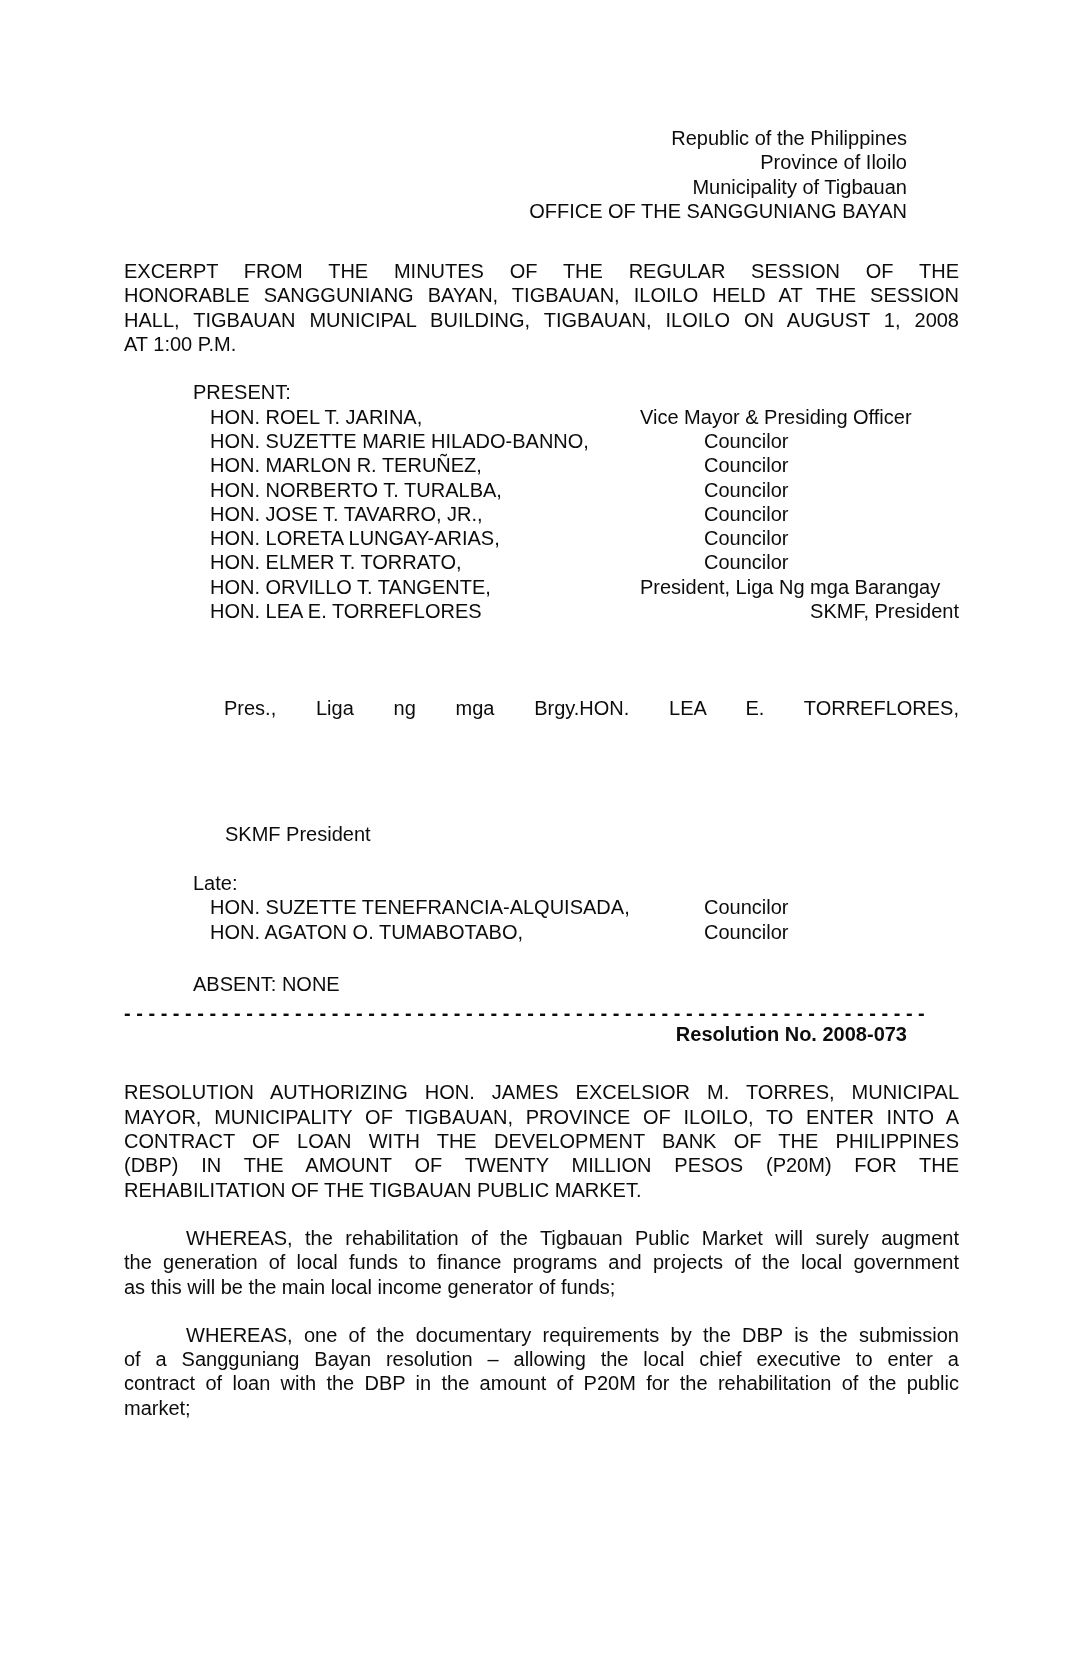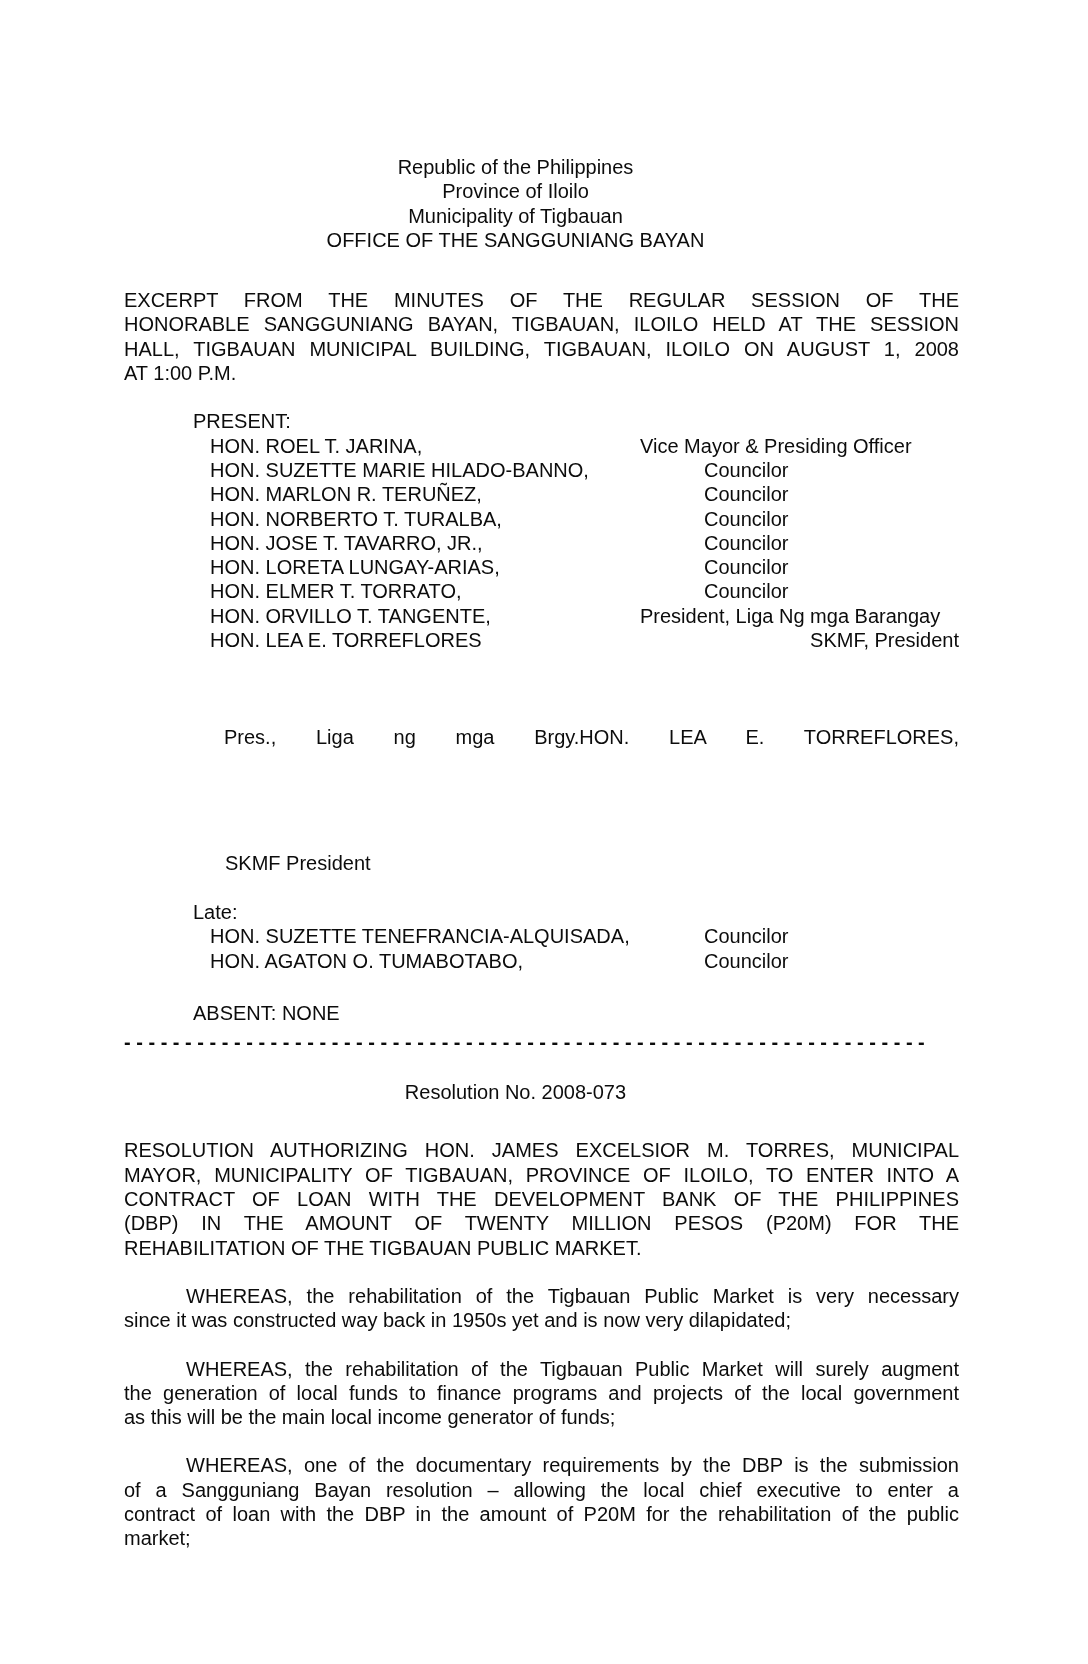--- a/index.html
+++ b/index.html
@@ -10,21 +10,21 @@
     margin: 0 auto;
     background: #ffffff;
     box-sizing: border-box;
     padding: 126px 129px 0 124px;
     font-family: "Liberation Sans", sans-serif;
     font-size: 20px;
     line-height: 24.3px;
     color: #0c0c0c;
     overflow: hidden;
   }
-  .center-wrap { text-align: center; padding-right: 52px; margin-top: 29px; }
+  .center-wrap { text-align: right; padding-right: 52px; }
   .line { min-height: 24.3px; }
   .jl { text-align: justify; text-align-last: justify; text-justify: inter-word; white-space: nowrap; }
   .excerpt { margin-top: 36px; }
   .label-indent { padding-left: 69px; }
   .present-label { margin-top: 24px; }
   .prow { display: flex; padding-left: 86px; }
   .pname { flex: none; width: 430px; }
   .prole { flex: none; width: 319px; }
   .role-center { box-sizing: border-box; padding-left: 64px; }
   .role-right { text-align: right; }
@@ -40,21 +40,21 @@
   .late-label { margin-top: 25px; }
   .absent-line { margin-top: 28px; }
   .separator {
     margin-top: 8px;
     width: 806px;
     line-height: 18px;
     font-weight: bold;
     white-space: nowrap;
     overflow: hidden;
   }
-  .res-no { font-weight: normal; }
+  .res-no { font-weight: bold; }
   .res-title { margin-top: 34px; }
   .whereas { margin-top: 24px; }
   .findent { padding-left: 62px; }
 </style>
 </head>
 <body>
 
 <div id="page">
 
   <div class="center-wrap">
@@ -131,24 +131,20 @@
   <div class="center-wrap res-no line">Resolution No. 2008-073</div>
 
   <div class="res-title">
     <div class="line jl">RESOLUTION AUTHORIZING HON. JAMES EXCELSIOR M. TORRES, MUNICIPAL</div>
     <div class="line jl">MAYOR, MUNICIPALITY OF TIGBAUAN, PROVINCE OF ILOILO, TO ENTER INTO A</div>
     <div class="line jl">CONTRACT OF LOAN WITH THE DEVELOPMENT BANK OF THE PHILIPPINES</div>
     <div class="line jl">(DBP) IN THE AMOUNT OF TWENTY MILLION PESOS (P20M) FOR THE</div>
     <div class="line">REHABILITATION OF THE TIGBAUAN PUBLIC MARKET.</div>
   </div>
 
-  <div class="whereas">
-    <div class="line jl findent">WHEREAS, the rehabilitation of the Tigbauan Public Market is very necessary</div>
-    <div class="line">since it was constructed way back in 1950s yet and is now very dilapidated;</div>
-  </div>
 
   <div class="whereas">
     <div class="line jl findent">WHEREAS, the rehabilitation of the Tigbauan Public Market will surely augment</div>
     <div class="line jl">the generation of local funds to finance programs and projects of the local government</div>
     <div class="line">as this will be the main local income generator of funds;</div>
   </div>
 
   <div class="whereas">
     <div class="line jl findent">WHEREAS, one of the documentary requirements by the DBP is the submission</div>
     <div class="line jl">of a Sangguniang Bayan resolution – allowing the local chief executive to enter a</div>

